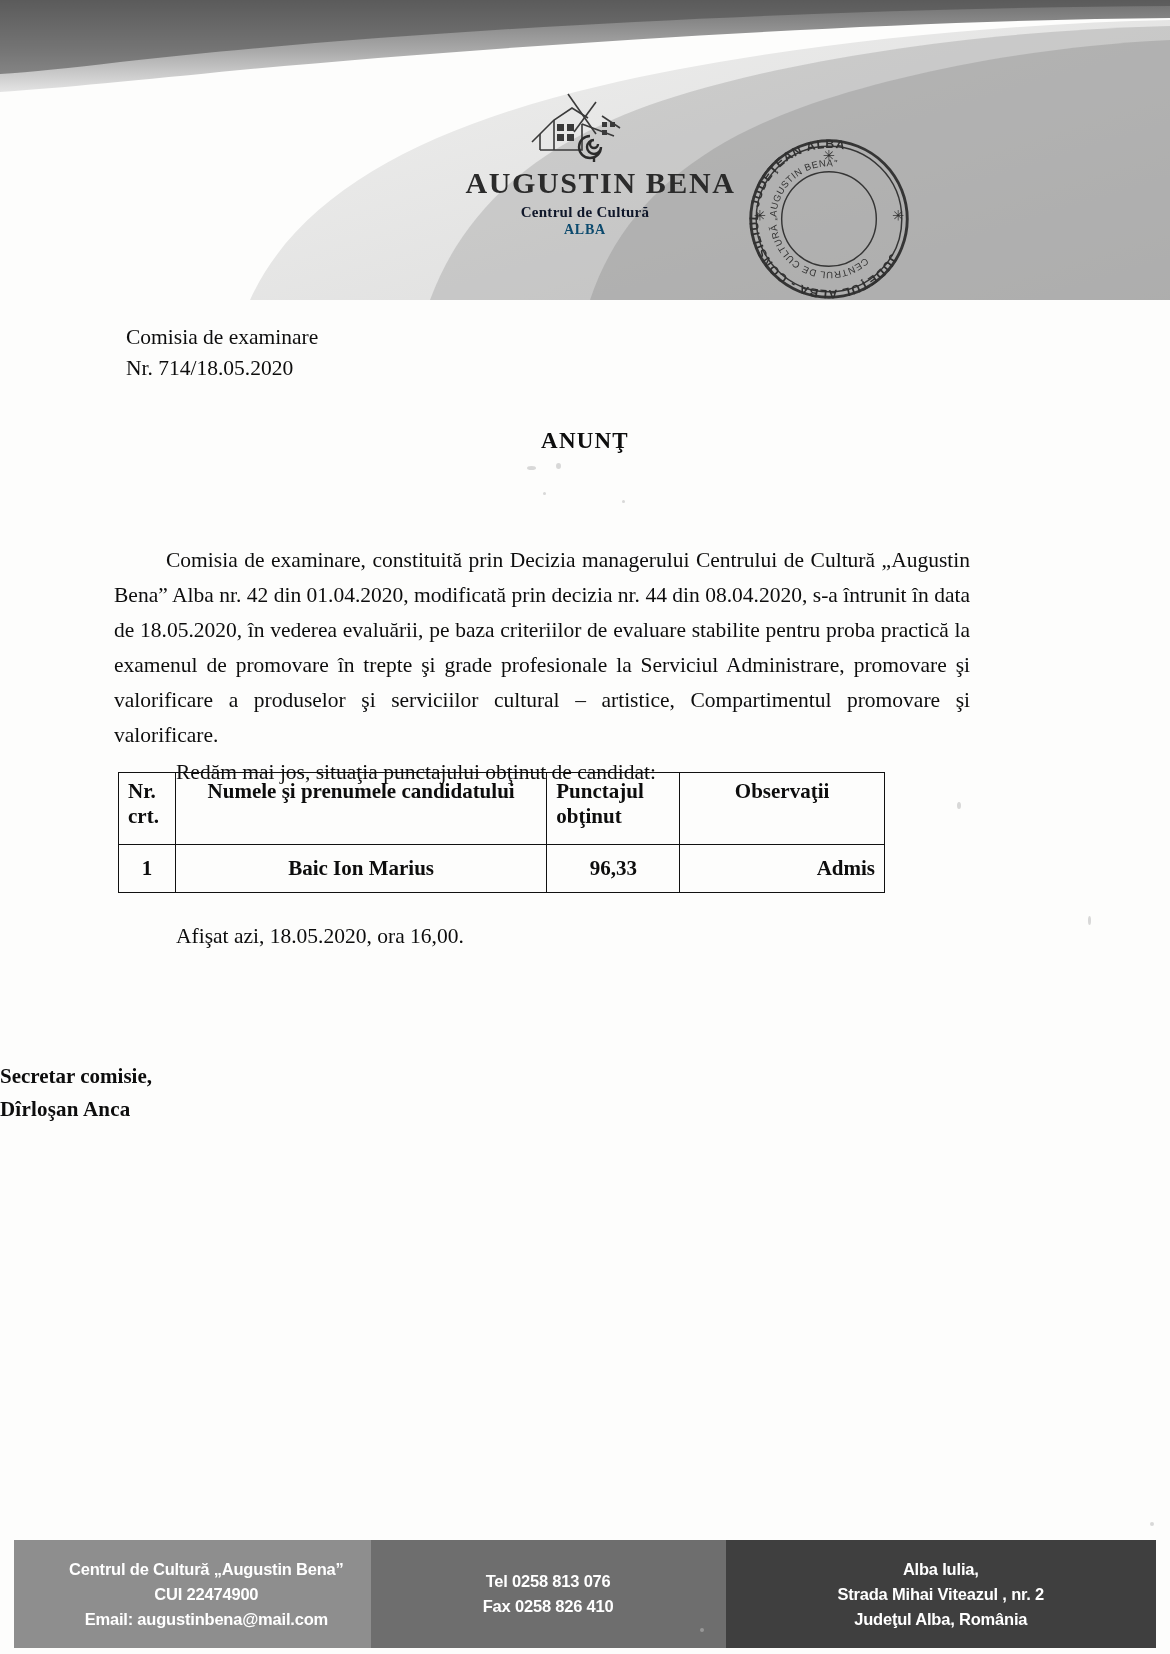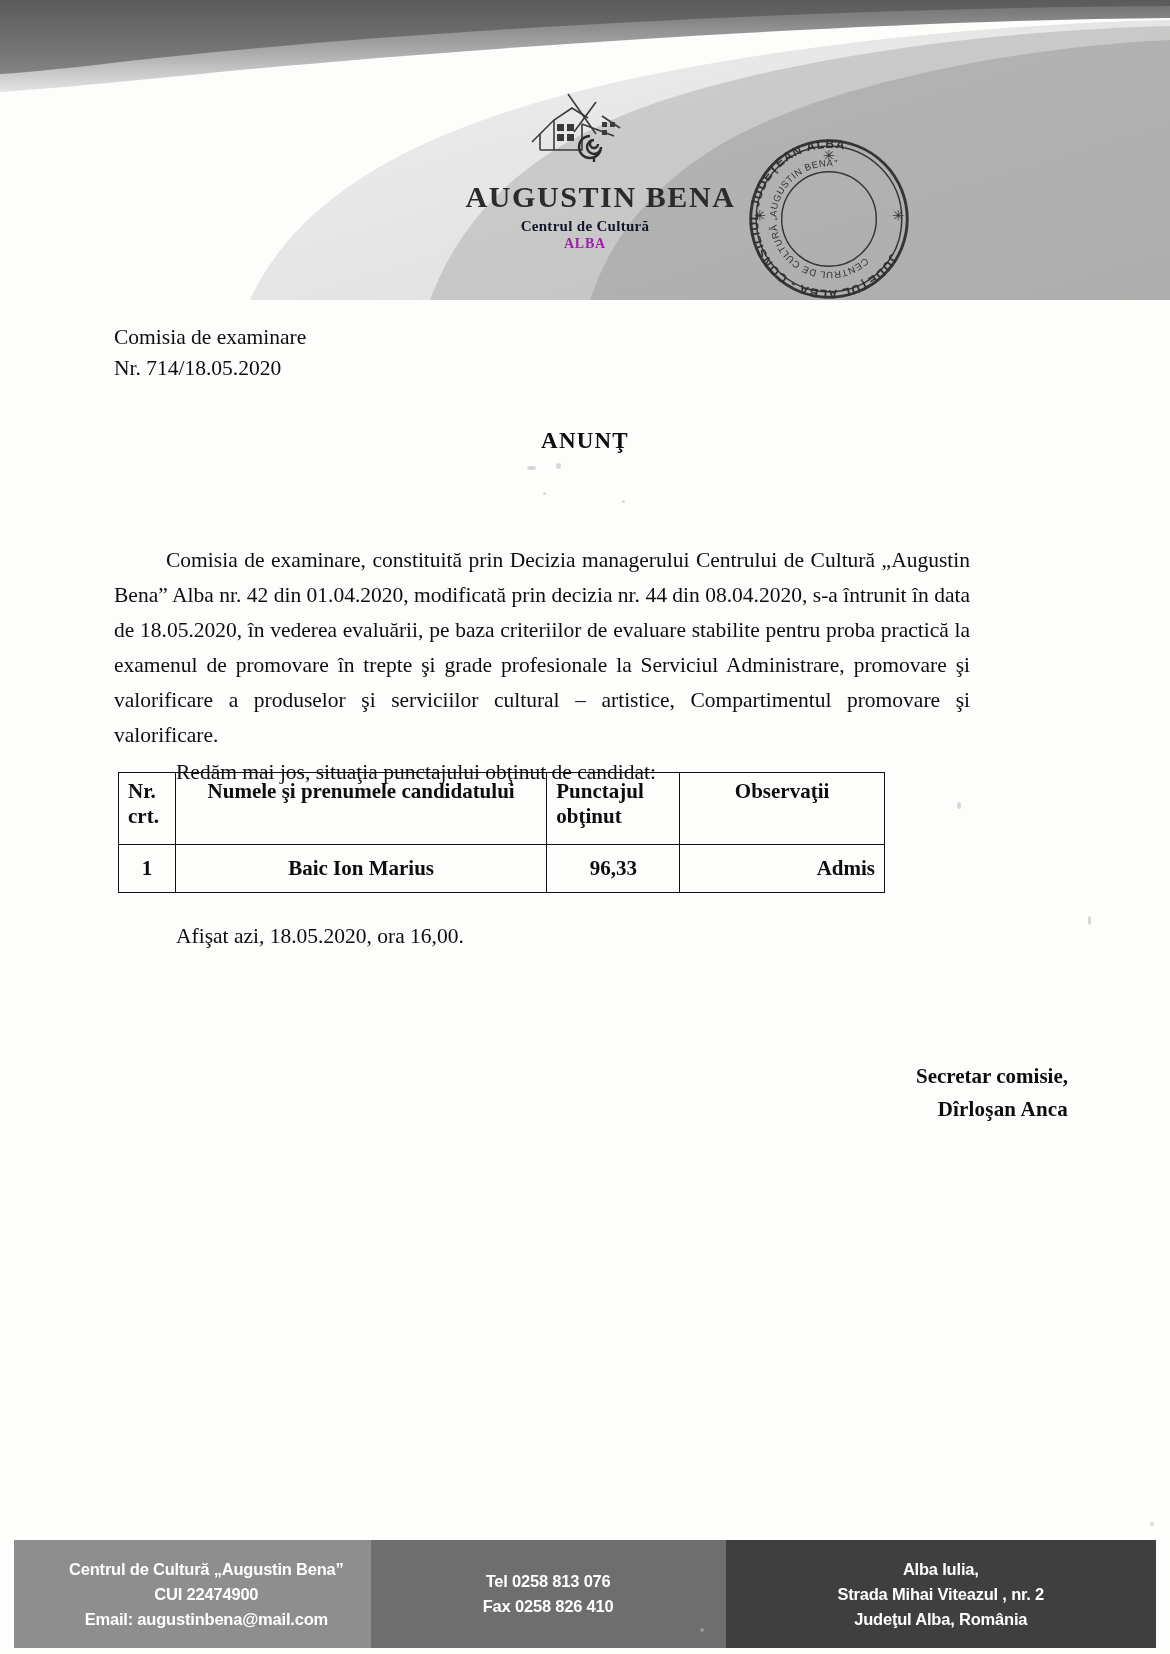--- a/index.html
+++ b/index.html
@@ -41,55 +41,55 @@
   .logo-mark {
     display: block;
     margin: 0 auto;
   }
   .logo-name {
     font-family: "Liberation Serif", serif;
     font-weight: bold;
     font-size: 30px;
     letter-spacing: 1.6px;
     color: #2b2b2b;
-    margin-top: 18px;
+    margin-top: 4px;
     padding-left: 31px;
   }
   .logo-sub1 {
     font-family: "Liberation Serif", serif;
     font-weight: bold;
     font-size: 15px;
     color: #0f172a;
     margin-top: 4px;
     letter-spacing: .3px;
   }
   .logo-sub2 {
     font-family: "Liberation Serif", serif;
     font-weight: bold;
     font-size: 14px;
-    color: #a21caf;
+    color: #0c4a6e;
     margin-top: 1px;
     letter-spacing: .8px;
   }
 
   
   .stamp {
     position: absolute;
     top: 128px;
     left: 738px;
     width: 182px;
     height: 182px;
     opacity: .82;
   }
 
   
   .doc-head {
     position: absolute;
     top: 322px;
-    left: 114px;
+    left: 126px;
     font-size: 21.5px;
     line-height: 31px;
   }
 
   .doc-title {
     position: absolute;
     top: 428px;
     left: 0;
     width: 1170px;
     text-align: center;
@@ -153,21 +153,21 @@
     left: 176px;
     font-size: 21.5px;
   }
 
   
   .sig {
     position: absolute;
     top: 1060px;
     left: 0;
     width: 1068px;
-    text-align: right;
+    text-align: left;
     font-size: 21px;
     font-weight: bold;
     line-height: 33px;
   }
   .sig .l2 { letter-spacing: .2px; }
 
   
   .footer {
     position: absolute;
     left: 14px;

